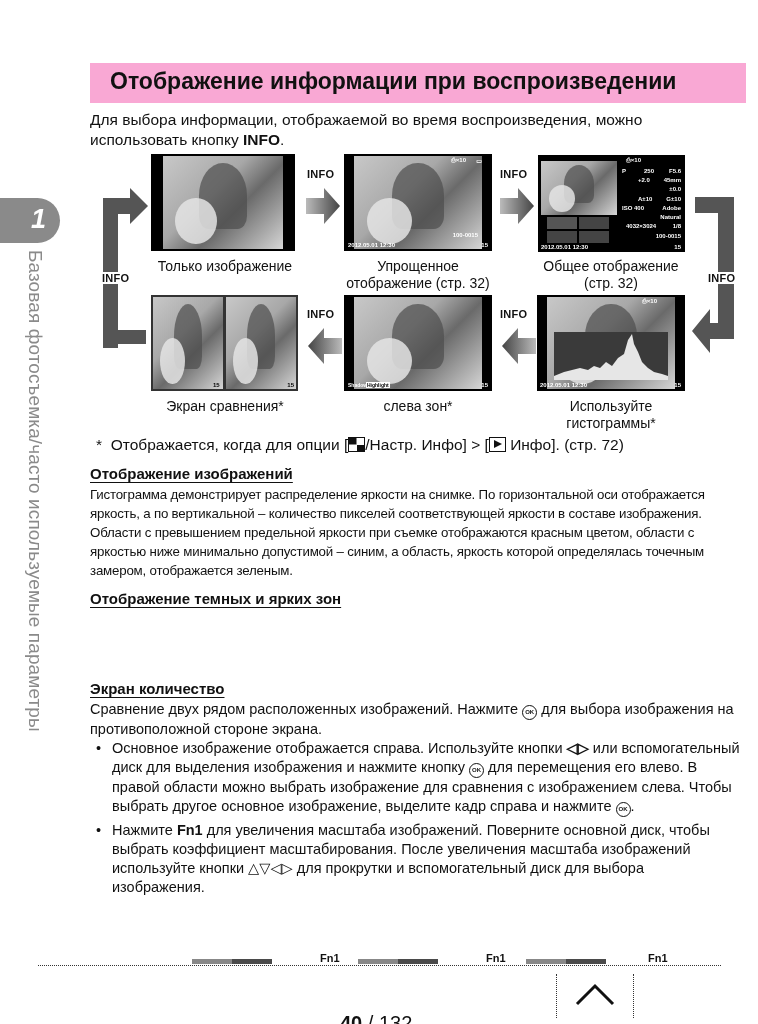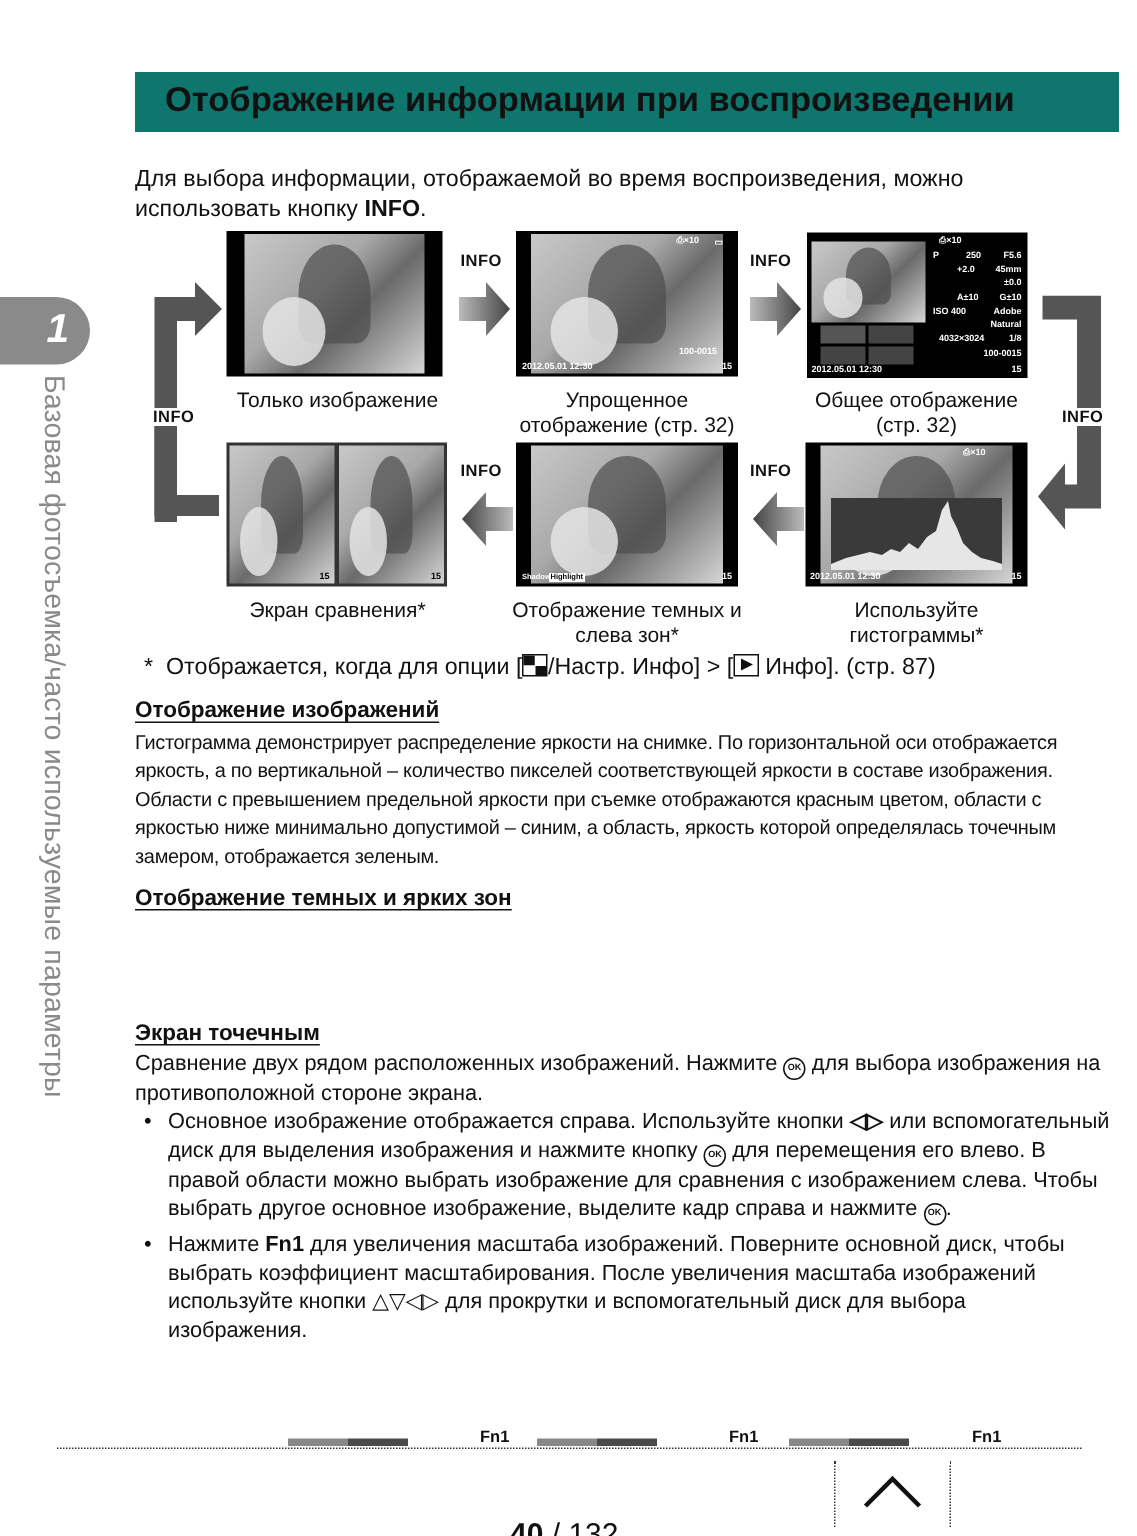--- a/index.html
+++ b/index.html
@@ -9,22 +9,22 @@
   
   .chapter-tab { position: absolute; left: 0; top: 198px; width: 60px; height: 45px;
                  background: #8a8a8a; border-radius: 0 24px 24px 0; }
   .chapter-num { position: absolute; right: 14px; top: 6px; color: #fff; font-size: 27px;
                  font-weight: bold; font-style: italic; }
   .chapter-title { position: absolute; left: 6px; top: 250px; width: 40px; height: 560px;
                    writing-mode: vertical-rl; font-size: 19px; color: #8a8a8a;
                    white-space: nowrap; letter-spacing: 0.1px; }
 
   
-  .title-bar { position: absolute; left: 90px; top: 48px; width: 656px; height: 40px;
-               background: #0f766e; }
+  .title-bar { position: absolute; left: 90px; top: 63px; width: 656px; height: 40px;
+               background: #f9a8d4; }
   .title-bar h1 { margin: 0; position: absolute; left: 20px; top: 5px; font-size: 23px;
                   font-weight: bold; color: #111; }
 
   .intro { position: absolute; left: 90px; top: 110px; width: 640px; font-size: 15.5px;
            line-height: 20px; }
   .intro b { font-weight: bold; }
 
   
   .screen { position: absolute; background: #000; overflow: hidden; }
   .photo { position: absolute; background: linear-gradient(135deg, #c8c8c8 0%, #a8a8a8 40%, #6a6a6a 60%, #d6d6d6 100%); }
@@ -184,55 +184,54 @@
   </div>
   <div class="caption" style="left:140px;top:398px;width:170px">Экран сравнения*</div>
 
   <div class="screen" style="left:344px;top:295px;width:148px;height:96px">
     <div class="photo" style="left:10px;top:2px;width:128px;height:92px"></div>
     <span class="osd" style="left:4px;bottom:3px;font-size:5px">Shadow</span>
     <span class="osd" style="left:22px;bottom:3px;font-size:5px;background:#fff;color:#000;padding:0 1px">Highlight</span>
     <span class="osd" style="right:4px;bottom:3px">15</span>
   </div>
   <div class="caption" style="left:320px;top:398px;width:196px">
-    <div>Отображение темных и</div>
     <div>слева зон*</div>
   </div>
 
   <div class="screen" style="left:537px;top:295px;width:148px;height:96px">
     <div class="photo" style="left:10px;top:2px;width:128px;height:92px"></div>
     <svg style="position:absolute;left:17px;top:37px" width="114" height="48">
       <rect x="0" y="0" width="114" height="48" fill="#3a3a3a"></rect>
       <path d="M0 48 L0 44 L10 40 L18 38 L26 36 L34 38 L40 34 L46 36 L52 30 L58 34 L64 26 L70 22 L74 8 L78 2 L80 12 L84 20 L88 30 L94 36 L100 40 L108 42 L114 44 L114 48 Z" fill="#e6e6e6"></path>
     </svg>
     <span class="osd" style="right:28px;top:3px">⎙×10</span>
     <span class="osd" style="left:3px;bottom:3px">2012.05.01 12:30</span>
     <span class="osd" style="right:4px;bottom:3px">15</span>
   </div>
   <div class="caption" style="left:526px;top:398px;width:170px">
     <div>Используйте</div>
     <div>гистограммы*</div>
   </div>
 </div>
 
 <div class="footnote">
-  <span>*</span>&nbsp;&nbsp;<span>Отображается, когда для опции [</span><span class="icon-box grid"></span><span>/Настр. Инфо] &gt; [</span><span class="icon-box play"></span><span> Инфо]. (стр. 87)</span>
+  <span>*</span>&nbsp;&nbsp;<span>Отображается, когда для опции [</span><span class="icon-box grid"></span><span>/Настр. Инфо] &gt; [</span><span class="icon-box play"></span><span> Инфо]. (стр. 72)</span>
 </div>
 
 <div class="section small" style="top:465px">
   <h2>Отображение изображений</h2>
   <p>Гистограмма демонстрирует распределение яркости на снимке. По горизонтальной оси отображается яркость, а по вертикальной – количество пикселей соответствующей яркости в составе изображения. Области с превышением предельной яркости при съемке отображаются красным цветом, области с яркостью ниже минимально допустимой – синим, а область, яркость которой определялась точечным замером, отображается зеленым.</p>
 </div>
 
 <div class="section" style="top:590px">
   <h2>Отображение темных и ярких зон</h2>
 </div>
 
 <div class="section" style="top:680px">
-  <h2>Экран точечным</h2>
+  <h2>Экран количество</h2>
   <p>
     <span>Сравнение двух рядом расположенных изображений. Нажмите </span><span class="ok">OK</span><span> для выбора изображения на противоположной стороне экрана.</span>
   </p>
   <ul class="bullets">
     <li>
       <span>Основное изображение отображается справа. Используйте кнопки </span><b>◁▷</b><span> или вспомогательный диск для выделения изображения и нажмите кнопку </span><span class="ok">OK</span><span> для перемещения его влево. В правой области можно выбрать изображение для сравнения с изображением слева. Чтобы выбрать другое основное изображение, выделите кадр справа и нажмите </span><span class="ok">OK</span><span>.</span>
     </li>
     <li style="margin-top:4px">
       <span>Нажмите </span><b>Fn1</b><span> для увеличения масштаба изображений. Поверните основной диск, чтобы выбрать коэффициент масштабирования. После увеличения масштаба изображений используйте кнопки </span><span>△▽◁▷</span><span> для прокрутки и вспомогательный диск для выбора изображения.</span>
     </li>

